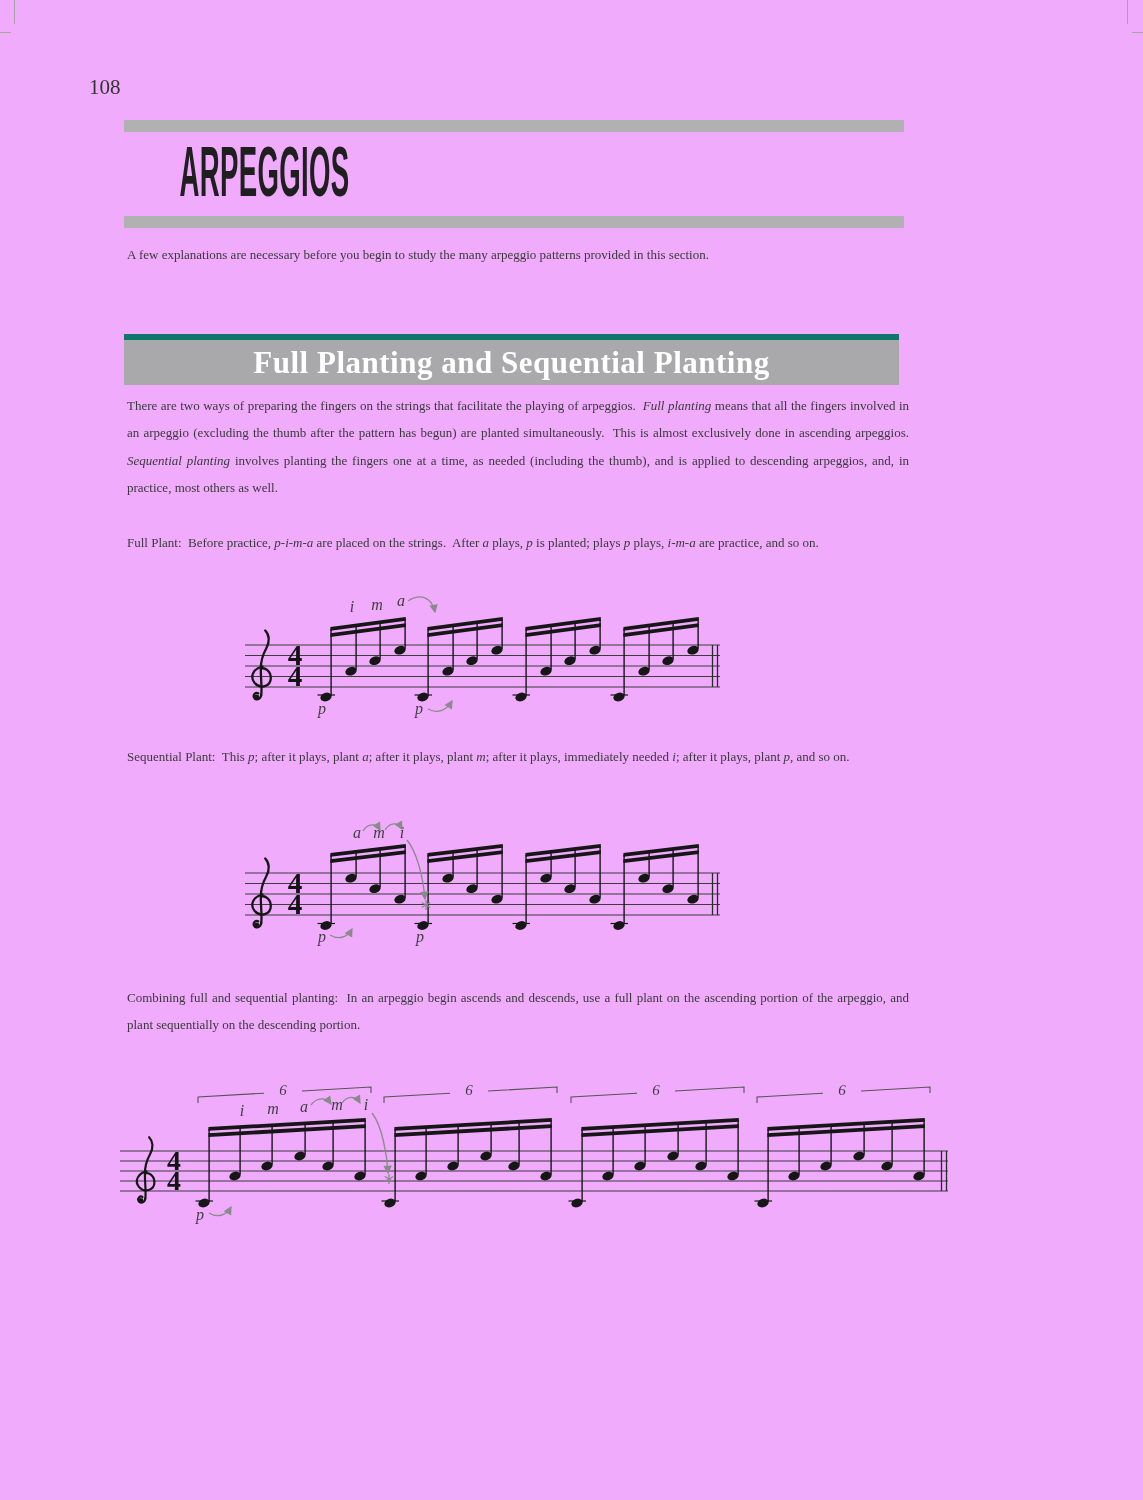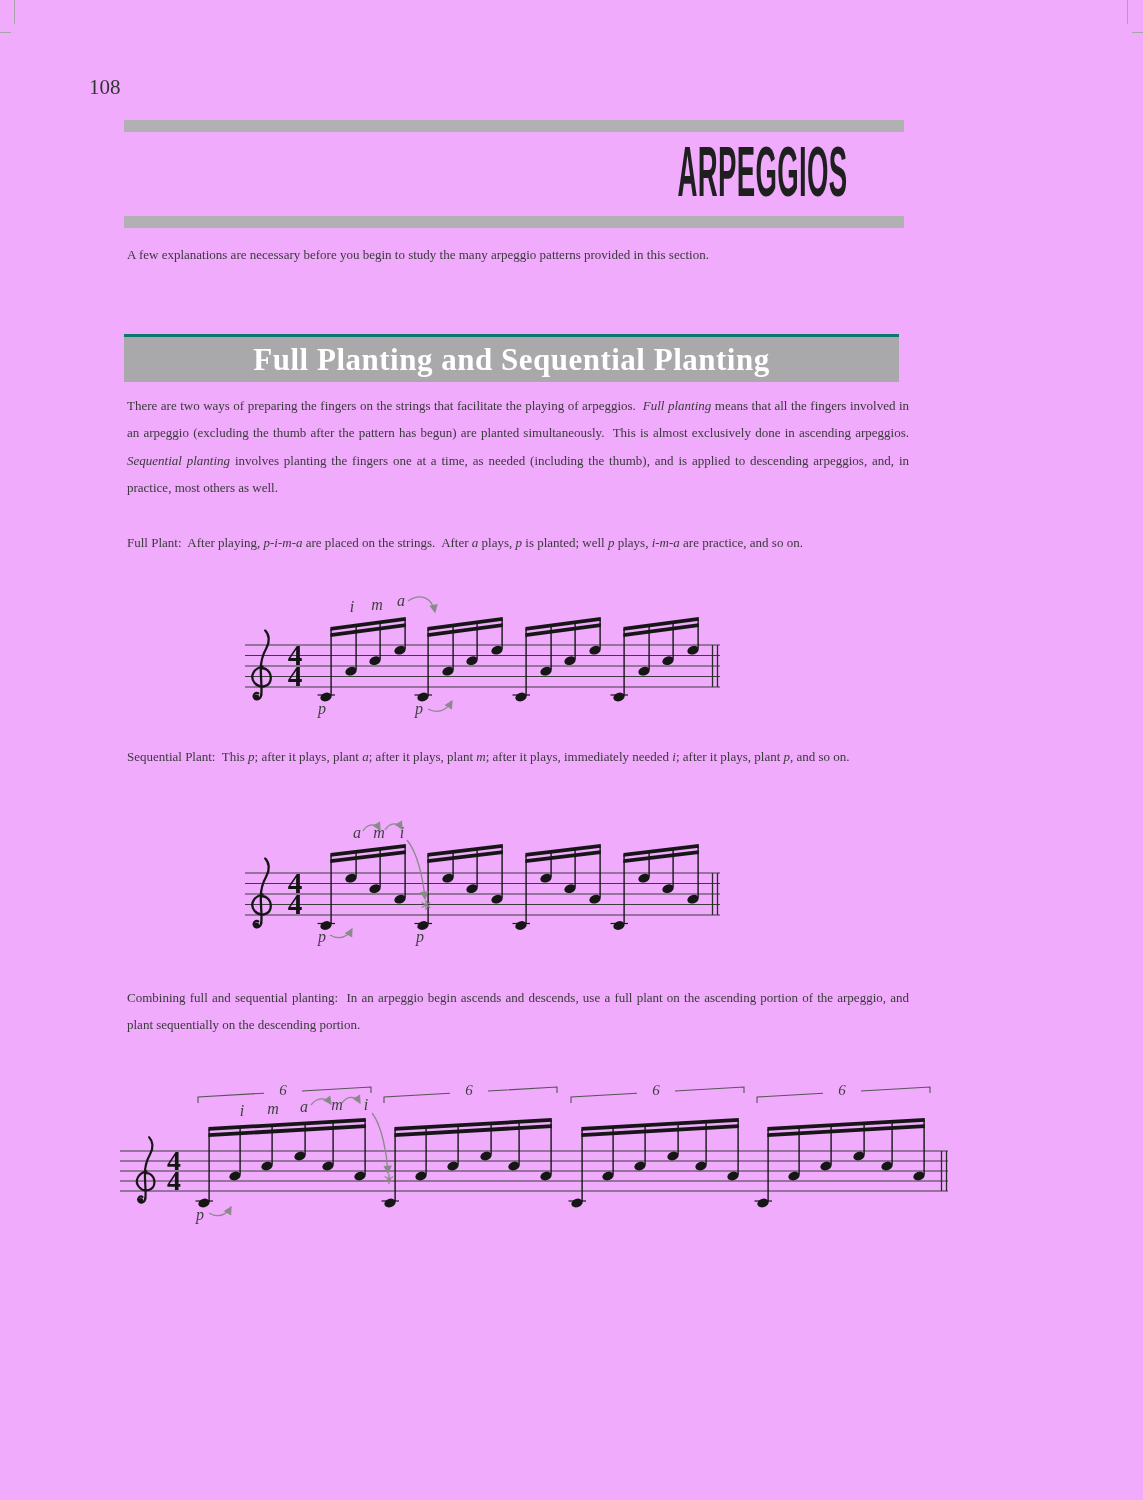--- a/index.html
+++ b/index.html
@@ -2,25 +2,25 @@
 <html><head>
 <meta charset="utf-8">
 <style>
   html,body{margin:0;padding:0;background:#ffffff;}
   .page{position:relative;width:1143px;height:1500px;background:#f0abfc;overflow:hidden;
         font-family:"Liberation Serif",serif;}
   .cm{position:absolute;background:#a5a5a5;}
   .pagenum{position:absolute;left:89px;top:75px;font-size:21px;color:#333;}
   .bar{position:absolute;left:124px;width:780px;height:12px;background:#b1b1b3;}
   .title-wrap{position:absolute;left:123px;top:138px;width:781px;height:72px;
-              text-align:right;line-height:68px;}
+              text-align:left;line-height:68px;}
   .title-text{display:inline-block;font-family:"Liberation Sans",sans-serif;font-weight:700;
               font-size:46px;letter-spacing:0.5px;color:#1f1f1f;transform:scale(0.6,1.52);}
   .banner{position:absolute;left:124px;top:334px;width:775px;height:45px;background:#a9a9ab;
-          border-top:3px solid #0f766e;text-align:center;color:#ffffff;font-weight:700;
+          border-top:6px solid #0f766e;text-align:center;color:#ffffff;font-weight:700;
           font-size:31px;line-height:45px;letter-spacing:0.5px;}
   .body-text{position:absolute;left:127px;width:782px;margin:0;font-size:13px;
              line-height:27.4px;color:#3a3a3a;text-align:justify;white-space:pre-wrap;}
   .body-text i{font-style:italic;}
   .music{position:absolute;}
   text.fing{font:italic 16px "Liberation Serif",serif;fill:#3f3f3f;}
   text.tup{font:italic 15px "Liberation Serif",serif;fill:#3f3f3f;}
 </style>
 </head>
 <body>
@@ -37,21 +37,21 @@
   <div class="bar" style="top:120px"></div>
   <div class="title-wrap"><span class="title-text">ARPEGGIOS</span></div>
   <div class="bar" style="top:216px"></div>
 
   <p class="body-text" style="top:241px">A few explanations are necessary before you begin to study the many arpeggio patterns provided in this section.</p>
 
   <div class="banner"><span>Full Planting and Sequential Planting</span></div>
 
   <p class="body-text" style="top:392px"><span>There are two ways of preparing the fingers on the strings that facilitate the playing of arpeggios.  </span><i>Full planting</i><span> means that all the fingers involved in an arpeggio (excluding the thumb after the pattern has begun) are planted simultaneously.  This is almost exclusively done in ascending arpeggios.  </span><i>Sequential planting</i><span> involves planting the fingers one at a time, as needed (including the thumb), and is applied to descending arpeggios, and, in practice, most others as well.</span></p>
 
-  <p class="body-text" style="top:529px"><span>Full Plant:  After playing, </span><i>p-i-m-a</i><span> are placed on the strings.  After </span><i>a</i><span> plays, </span><i>p</i><span> is planted; well </span><i>p</i><span> plays, </span><i>i-m-a</i><span> are practice, and so on.</span></p>
+  <p class="body-text" style="top:529px"><span>Full Plant:  Before practice, </span><i>p-i-m-a</i><span> are placed on the strings.  After </span><i>a</i><span> plays, </span><i>p</i><span> is planted; plays </span><i>p</i><span> plays, </span><i>i-m-a</i><span> are practice, and so on.</span></p>
 
   <svg id="ex1" class="music" style="left:230px;top:585px" width="510" height="150">
       <defs>
         <marker id="ex1-ah" viewBox="0 0 8 8" refX="6.5" refY="4" markerWidth="7.5" markerHeight="7.5" orient="auto">
           <path d="M0.5,0.5 L7.5,4 L0.5,7.5 z" fill="#8a8a8a"></path>
         </marker>
       </defs>
       <line x1="15" y1="60" x2="490" y2="60" stroke="#3c3c3c" stroke-width="1.15"></line>
       <line x1="15" y1="70.5" x2="490" y2="70.5" stroke="#3c3c3c" stroke-width="1.15"></line>
       <line x1="15" y1="81" x2="490" y2="81" stroke="#3c3c3c" stroke-width="1.15"></line>

